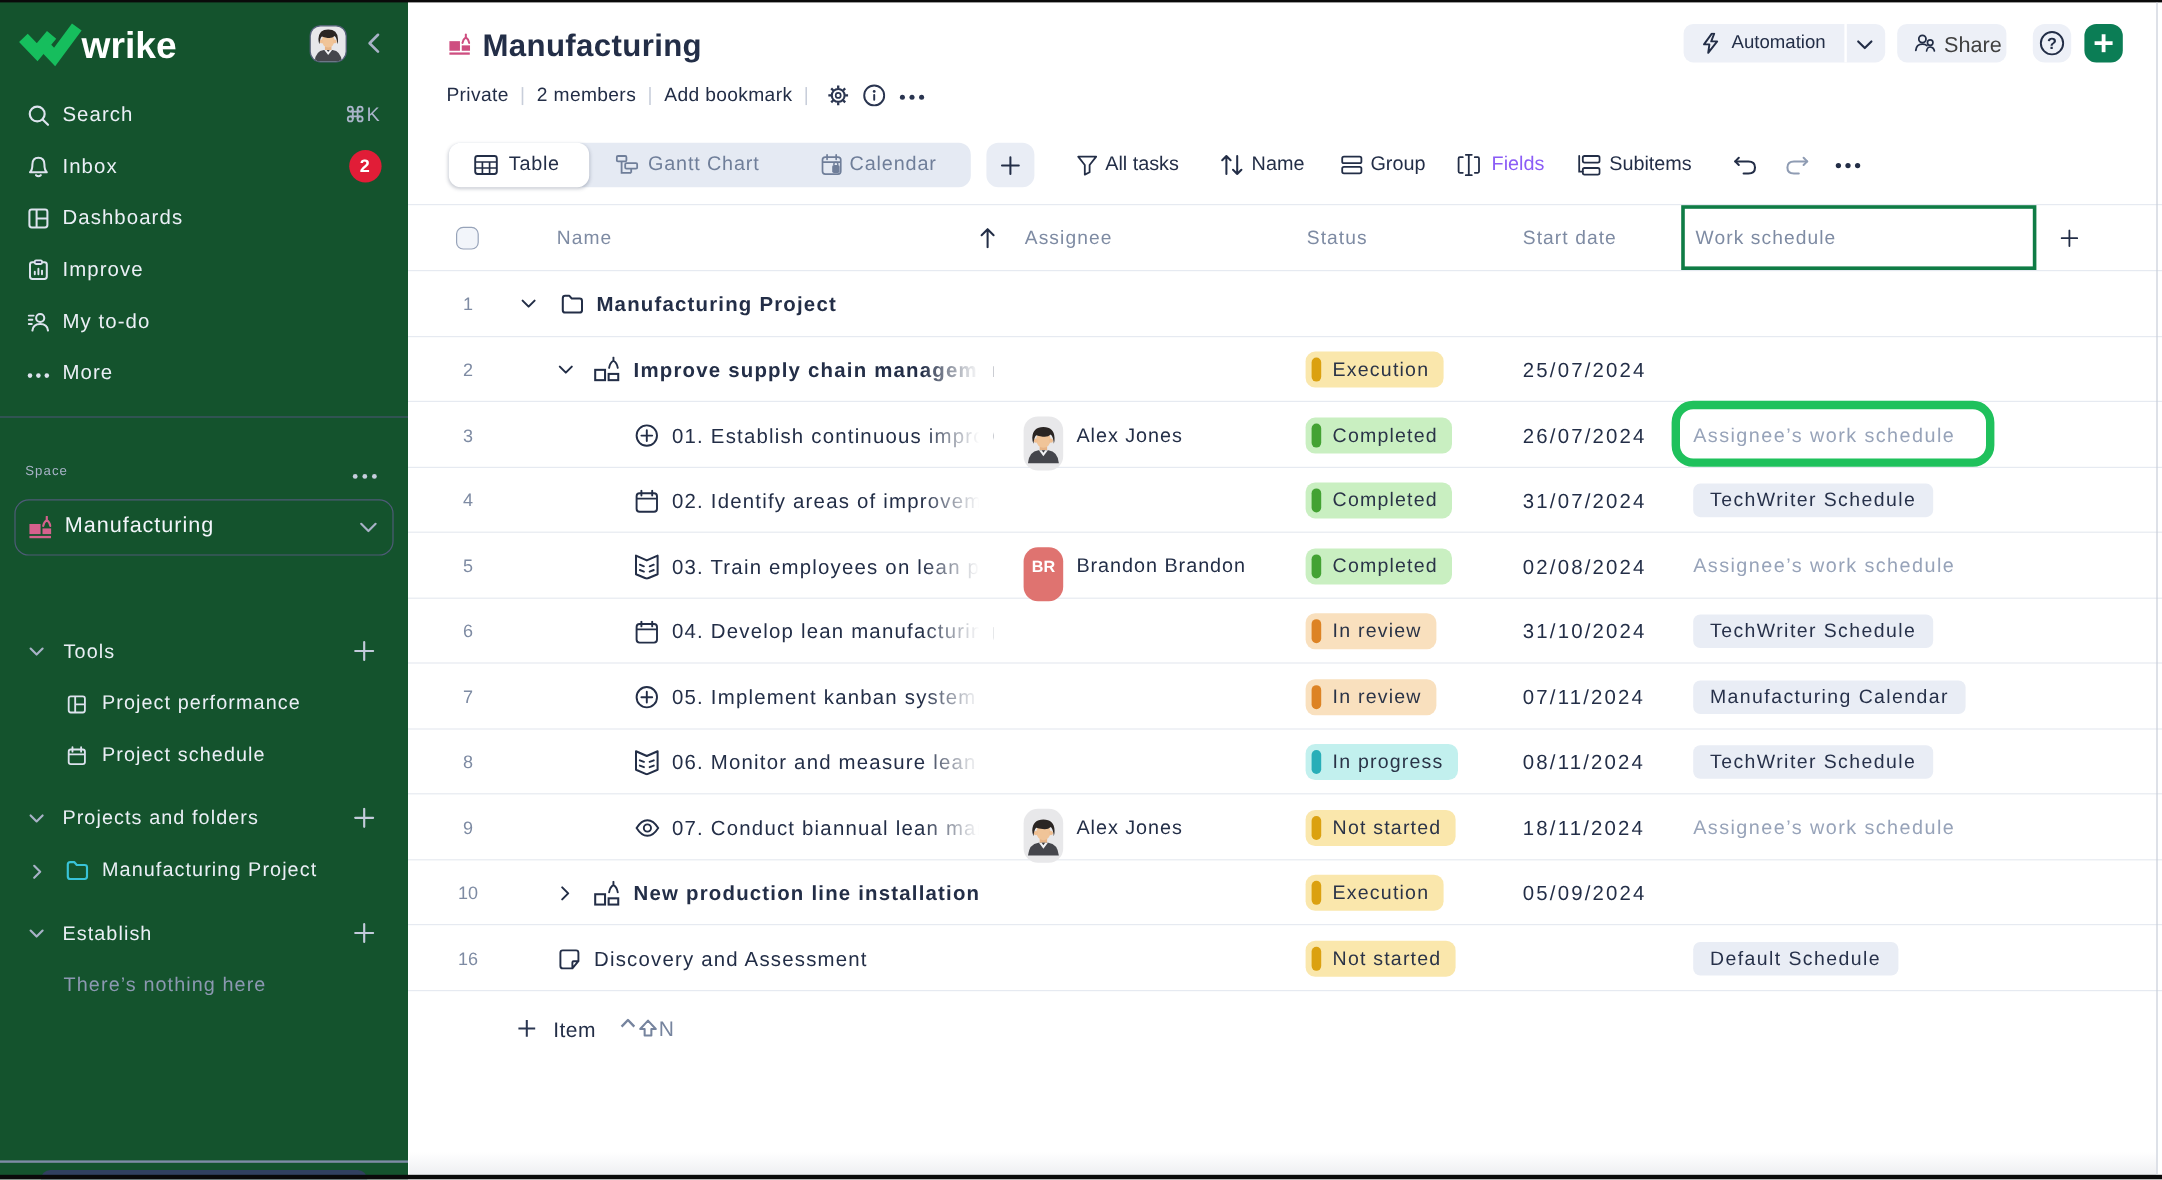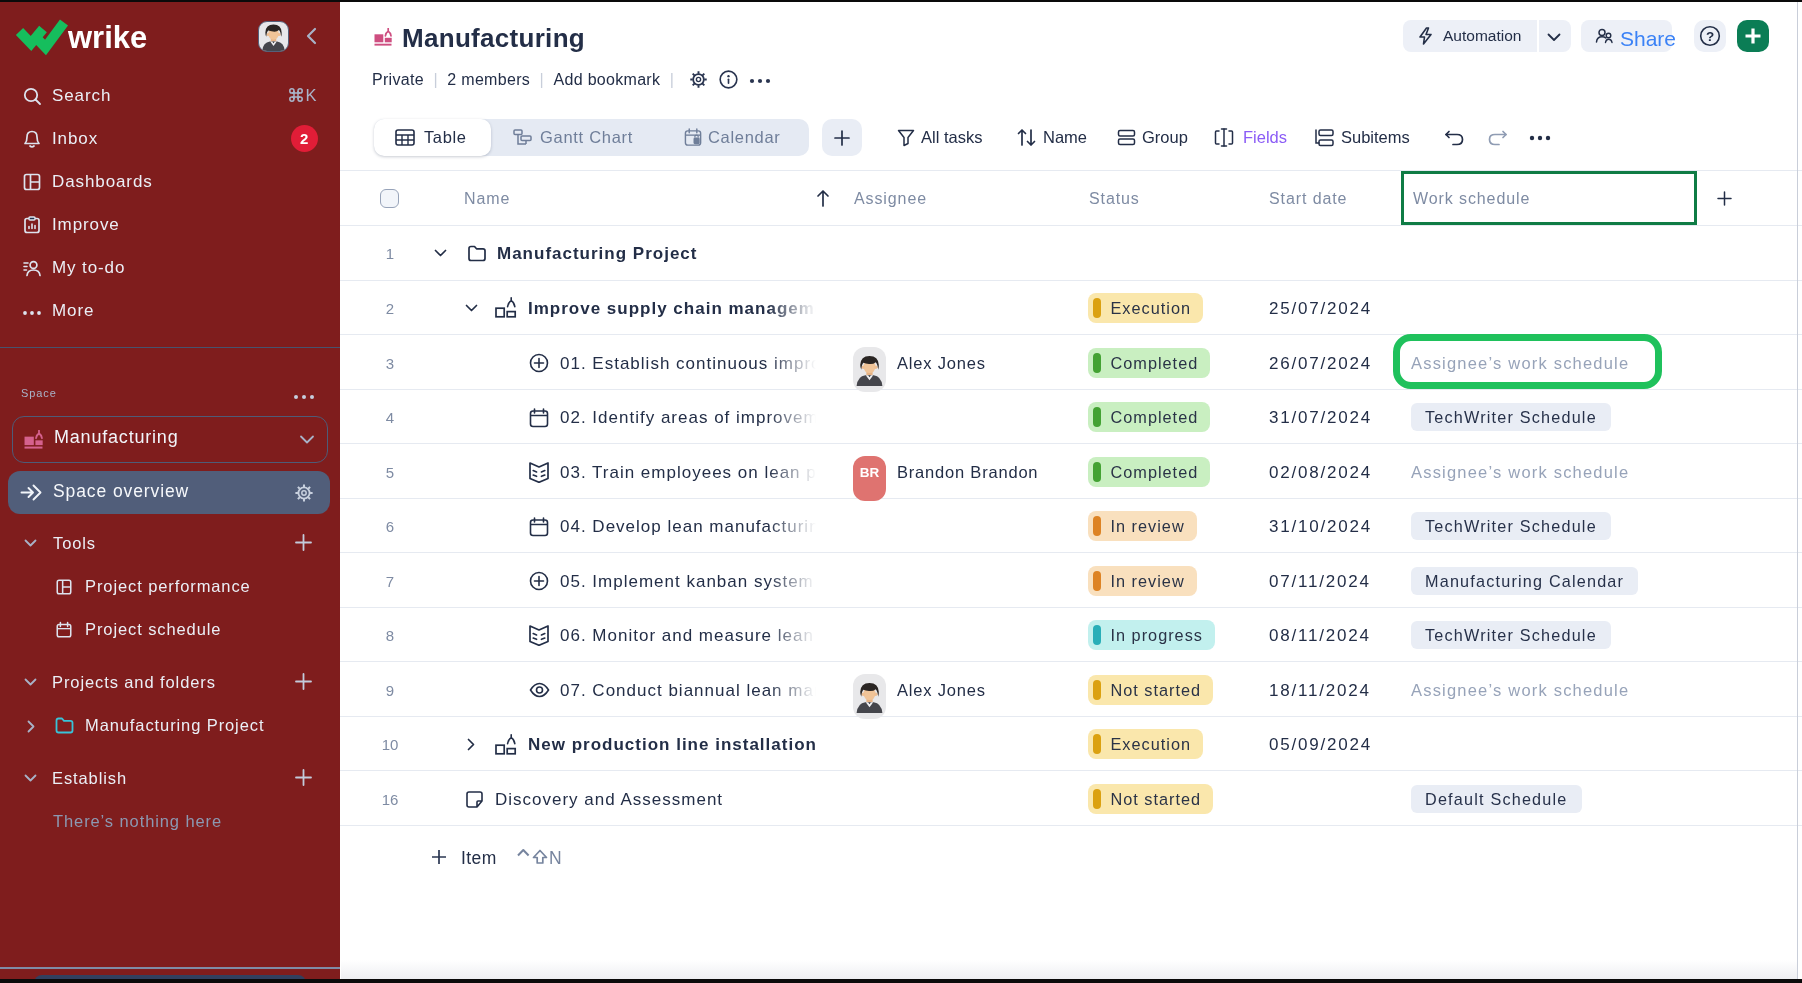--- a/index.html
+++ b/index.html
@@ -1,18 +1,18 @@
 <!DOCTYPE html>
 <html><head><meta charset="utf-8"><style>
 *{margin:0;padding:0;box-sizing:border-box}
 html,body{width:1802px;height:983px;overflow:hidden;background:#fff;font-family:"Liberation Sans",sans-serif}
 #app{position:relative;width:1802px;height:983px;background:#fff}
 .abs{position:absolute}
 
-#side{position:absolute;left:0;top:0;width:340px;height:983px;background:#7f1d1d;color:#E9EDF5}
+#side{position:absolute;left:0;top:0;width:340px;height:983px;background:#14532d;color:#E9EDF5}
 .sitem{position:absolute;left:0;width:340px;height:20px;font-size:17px;letter-spacing:.9px;color:#EBEFF6}
 .sico{position:absolute;left:22px;top:0;width:20px;height:20px}
 .slab{position:absolute;left:52px;top:0}
 
 .btn{position:absolute;background:#EDF0F7;border-radius:8px;color:#232E47;font-size:15px}
 
 .chip{position:absolute;height:30px;border-radius:8px;display:flex;align-items:center;transform:translateY(-15px)}
 .chip .bar{width:7.5px;height:20px;border-radius:4px;margin-left:5px}
 .chip .ct{font-size:16.3px;letter-spacing:1px;color:#2A3347;margin-left:10px;margin-right:12px}
 .gchip{position:absolute;height:28px;border-radius:6px;background:#E9EDF5;color:#27314A;font-size:16.2px;letter-spacing:1.2px;line-height:28px;padding:0 14px;transform:translateY(-14px)}
@@ -124,34 +124,20 @@
           <rect x="0.5" y="6.3" width="8.8" height="8" fill="#D5618D"></rect>
           <rect x="10.8" y="9.8" width="6.9" height="4.5" fill="#D5618D"></rect>
           <path d="M14.2 0.5 L14.2 3.2 M14.2 3.2 Q11.9 4.6 11.4 7.8 M14.2 3.2 Q16.5 4.6 17 7.8" stroke="#D5618D" stroke-width="1.7" fill="none" stroke-linecap="round"></path>
           <rect x="0.5" y="15.7" width="17" height="1.9" fill="#D5618D"></rect>
         </svg>
       <span class="abs" style="left:41px;top:10px;font-size:18px;letter-spacing:.8px;color:#F2F5FA">Manufacturing</span>
       <svg class="abs" style="left:286px;top:17px" width="16" height="11" viewBox="0 0 16 11">
           <path d="M2 2.5 L8 8.5 L14 2.5" stroke="#A8B2C7" stroke-width="1.8" fill="none" stroke-linecap="round" stroke-linejoin="round"></path>
         </svg>
     </div>
-    <div class="abs" style="left:8px;top:471px;width:322px;height:43px;background:#515E7A;border-radius:12px">
-      <svg class="abs" style="left:12px;top:10px" width="23" height="23" viewBox="0 0 23 23">
-          <path d="M1.5 11.5 L12.5 11.5 M8.5 7 L13 11.5 L8.5 16" stroke="#F2F5FA" stroke-width="1.9" fill="none" stroke-linecap="round" stroke-linejoin="round"></path>
-          <path d="M13.5 4.5 L20.5 11.5 L13.5 18.5" stroke="#F2F5FA" stroke-width="1.9" fill="none" stroke-linecap="round" stroke-linejoin="round"></path>
-        </svg>
-      <span class="abs" style="left:45px;top:10px;font-size:17.5px;letter-spacing:.9px;color:#F6F8FB">Space overview</span>
-      <svg class="abs" style="left:285px;top:11px" width="22" height="22" viewBox="0 0 24 24">
-          <g fill="none" stroke="#C9D1DF">
-            <circle cx="12" cy="12" r="6.1" stroke-width="2"></circle>
-            <circle cx="12" cy="12" r="2.4" stroke-width="1.6"></circle>
-            <path stroke-width="2.2" d="M12 2.6 L12 5.4 M12 18.6 L12 21.4 M2.6 12 L5.4 12 M18.6 12 L21.4 12 M5.35 5.35 L7.35 7.35 M16.65 16.65 L18.65 18.65 M18.65 5.35 L16.65 7.35 M7.35 16.65 L5.35 18.65"></path>
-          </g>
-        </svg>
-    </div>
 
     <div class="sitem" style="top:534px;font-size:16.5px">
       <svg class="abs" style="left:24px;top:5px" width="13" height="9" viewBox="0 0 13 9">
           <path d="M1.5 1.5 L6.5 6.5 L11.5 1.5" stroke="#A8B2C7" stroke-width="1.8" fill="none" stroke-linecap="round" stroke-linejoin="round"></path>
         </svg>
       <span class="abs" style="left:53px">Tools</span>
       <svg class="abs" style="left:295px;top:0px" width="17" height="17" viewBox="0 0 17 17">
           <path d="M8.5 1 L8.5 16 M1 8.5 L16 8.5" stroke="#C3CBDB" stroke-width="1.8" stroke-linecap="round"></path>
         </svg>
     </div>
@@ -243,21 +229,21 @@
     <svg class="abs" style="left:1547px;top:33px" width="14" height="9" viewBox="0 0 14 9">
         <path d="M1.5 1.5 L7 7 L12.5 1.5" stroke="#232E47" stroke-width="1.8" fill="none" stroke-linecap="round" stroke-linejoin="round"></path>
       </svg>
     <div class="btn" style="left:1581px;top:20px;width:91px;height:32px"></div>
     <svg class="abs" style="left:1594px;top:26px" width="20" height="20" viewBox="0 0 20 20">
         <circle cx="8" cy="6.5" r="3" stroke="#232E47" stroke-width="1.5" fill="none"></circle>
         <path d="M2.5 16 Q3 10.8 8 10.8 Q10.5 10.8 11.8 12" stroke="#232E47" stroke-width="1.5" fill="none" stroke-linecap="round"></path>
         <circle cx="14.5" cy="9.5" r="2.3" stroke="#232E47" stroke-width="1.4" fill="none"></circle>
         <path d="M11.5 16.5 Q12 13 14.8 13.2 Q17.5 13.4 18 16.5" stroke="#232E47" stroke-width="1.4" fill="none" stroke-linecap="round"></path>
       </svg>
-    <div class="abs" style="left:1620px;top:27px;font-size:21px;color:#3b82f6">Share</div>
+    <div class="abs" style="left:1620px;top:27px;font-size:18px;color:#404040">Share</div>
     <div class="btn" style="left:1694px;top:20px;width:32px;height:32px;border-radius:10px"></div>
     <svg class="abs" style="left:1699px;top:25px" width="22" height="22" viewBox="0 0 22 22">
         <circle cx="11" cy="11" r="9.3" stroke="#232E47" stroke-width="1.6" fill="none"></circle>
         <text x="11" y="15.8" font-size="13.5" font-weight="bold" fill="#232E47" text-anchor="middle">?</text>
       </svg>
     <div class="abs" style="left:1737px;top:20px;width:32px;height:32px;border-radius:10px;background:#0B7D55"></div>
     <svg class="abs" style="left:1745px;top:28px" width="16" height="16" viewBox="0 0 16 16">
         <path d="M8 0.5 L8 15.5 M0.5 8 L15.5 8" stroke="#fff" stroke-width="3.2"></path>
       </svg>
   </div>

